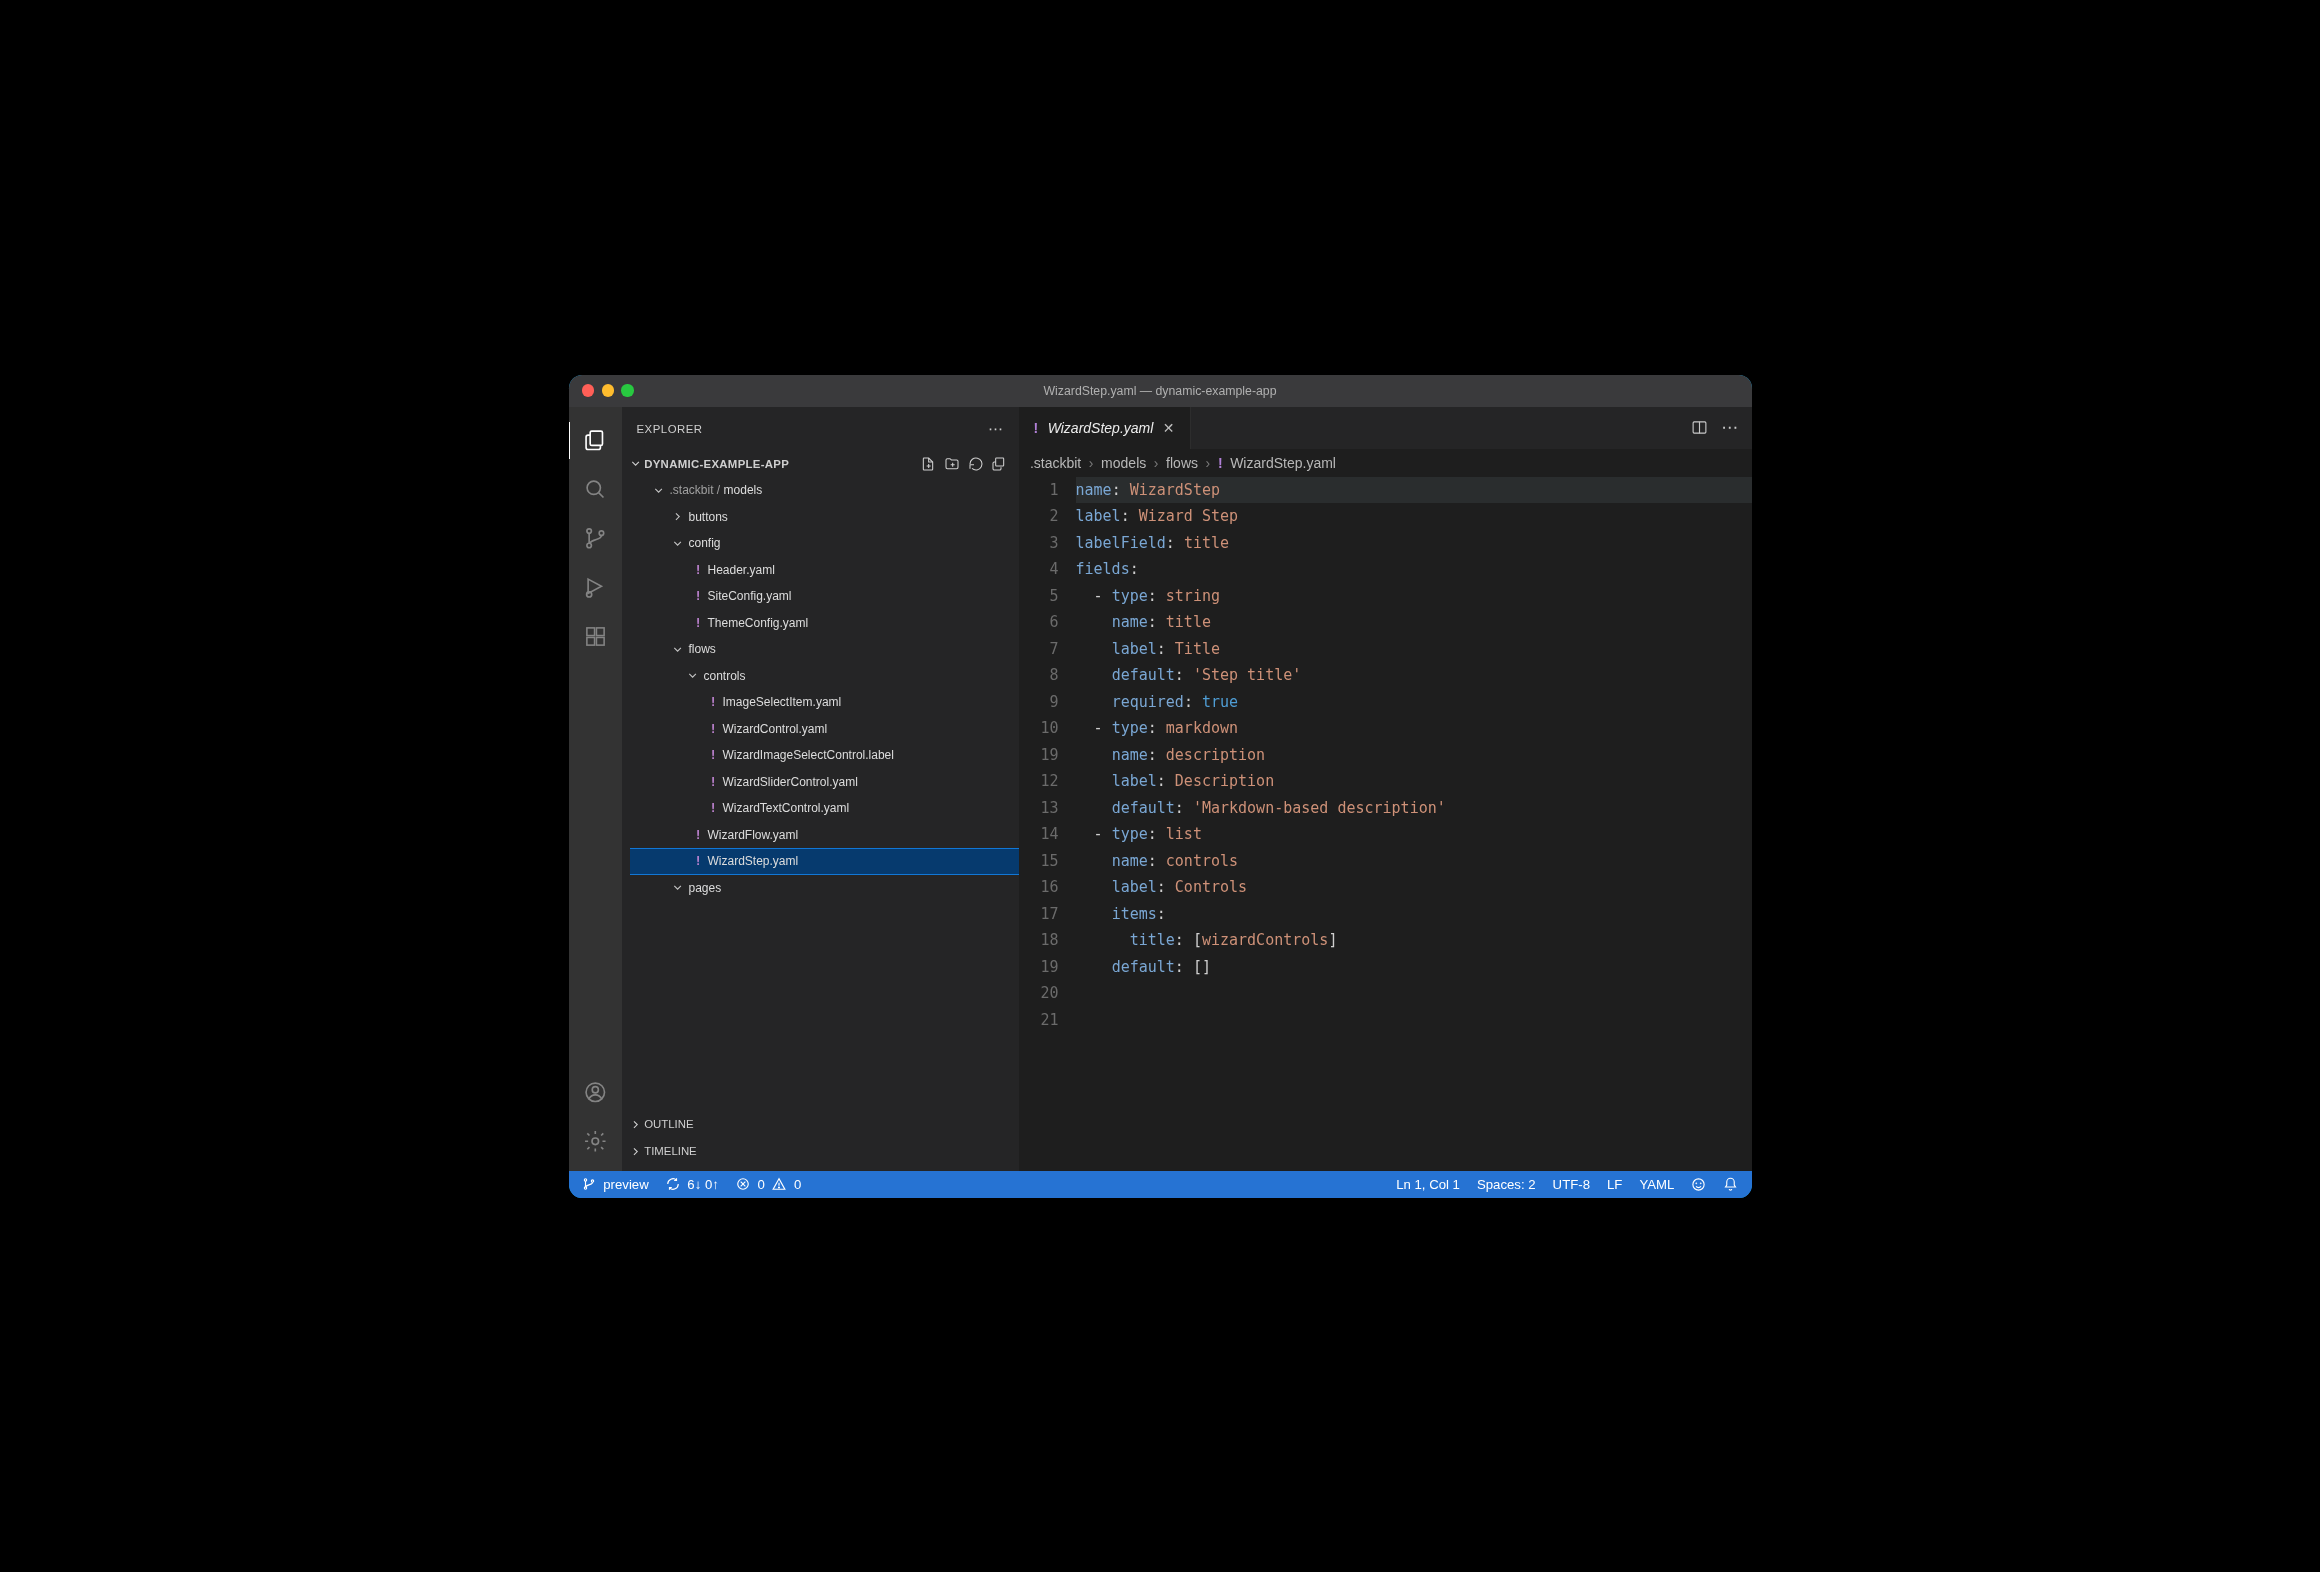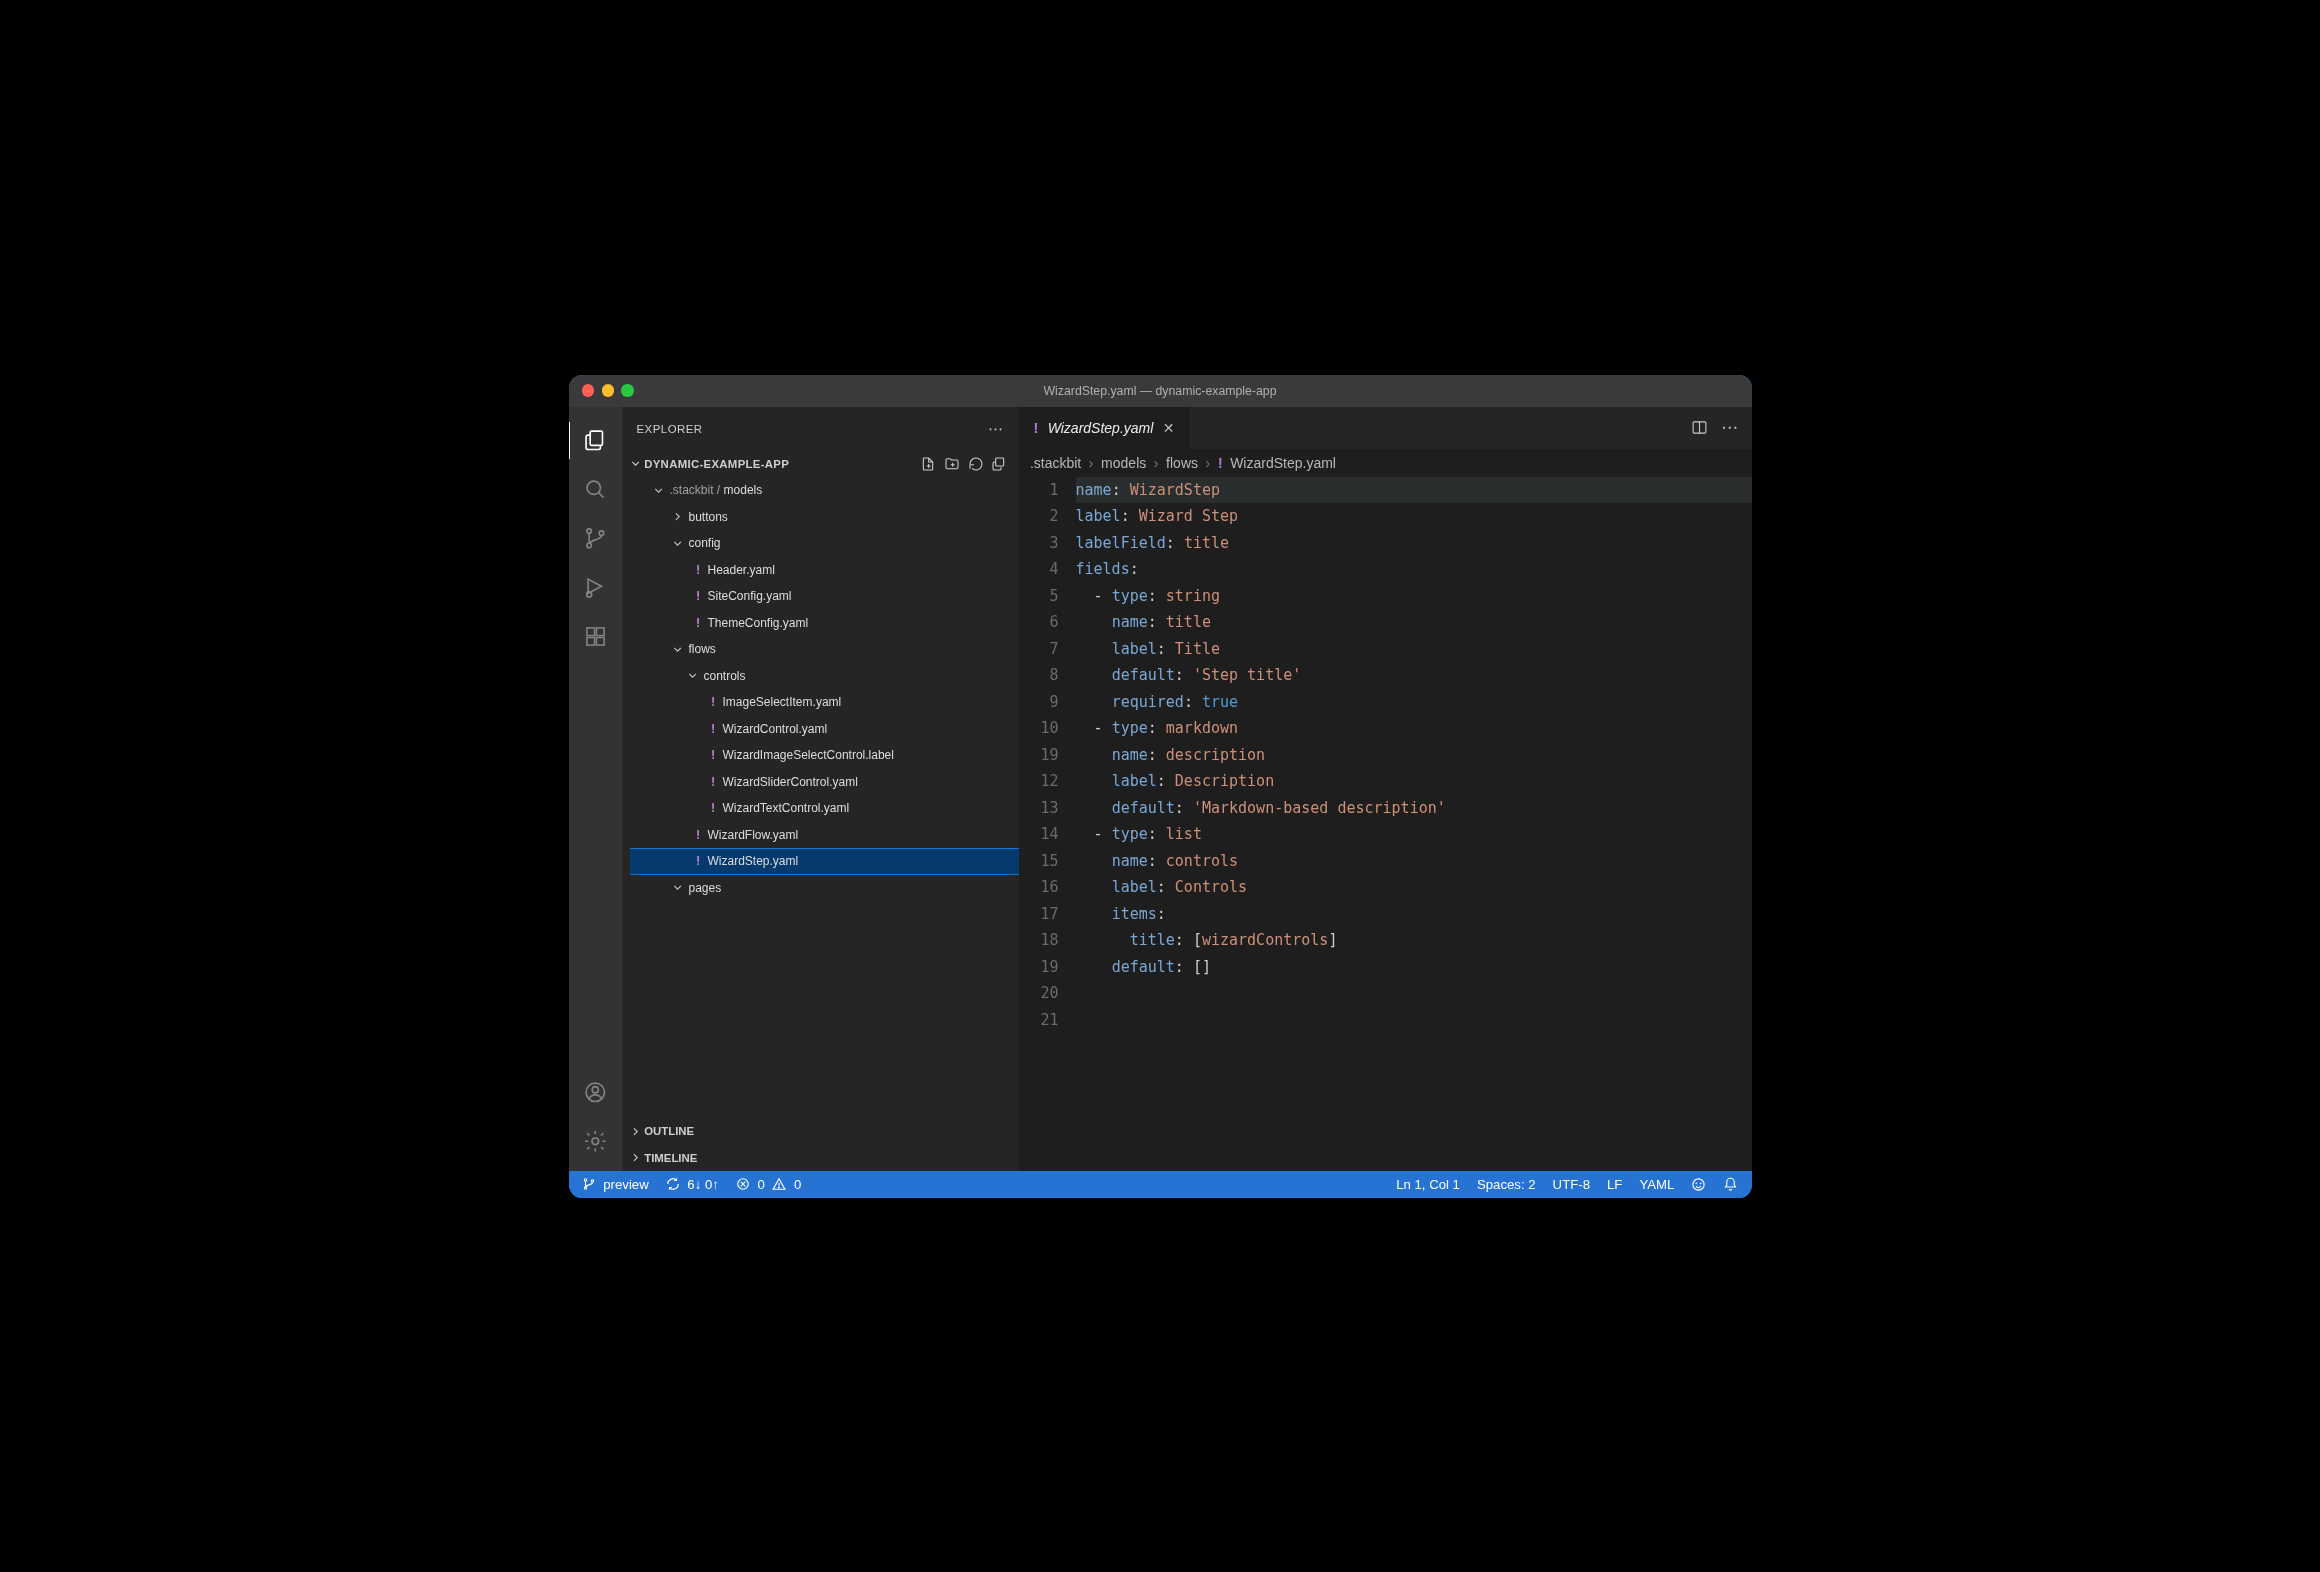--- a/index.html
+++ b/index.html
@@ -72,21 +72,21 @@
   .tree { flex:1; overflow:auto; font-size:12px; color:#ddd;margin-left:8px; }
   .row { display:flex; align-items:center; height:26.5px; cursor:default; }
   .row .lbl { white-space:nowrap; }
   .row .arrow{ width:21px; display:flex; justify-content:center; color:#c5c5c5; }
   .row .icon{ width:19px; display:flex; justify-content:center; color:#c486d7; font-weight:700; }
   .dim{ color:#a0a0a0; }
   .row.selected{ background:#063a6e; border:0.9px solid #1177d6; border-left:none; border-right:none; }
   .tree .pad{display:inline-block}
   .yaml-ico{color:#b180d7;font-weight:700;font-family:monospace}
 
-  .collapsed-sec{ display:flex; align-items:center; height:26.5px; padding-left:5.7px; color:#cfcfcf; font-weight:700; font-size:11.4px;}
+  .collapsed-sec{ display:flex; height:26.5px; padding-left:5.7px; color:#cfcfcf; font-weight:400; font-size:11.4px;}
 
   
   .editor { flex:1; display:flex; flex-direction:column; background:#1e1e1e; min-width:0;}
   .tabbar { height:42px; display:flex; align-items:stretch; background:#252526;}
   .tab {
     display:flex; align-items:center; gap:9.5px; padding:0 15px;
     background:#1e1e1e; color:#ececec; font-style:italic; font-size:14px;
     border-right:0.9px solid #2d2d2d;
   }
   .tab .yi{color:#b180d7;font-weight:700;font-style:normal}

